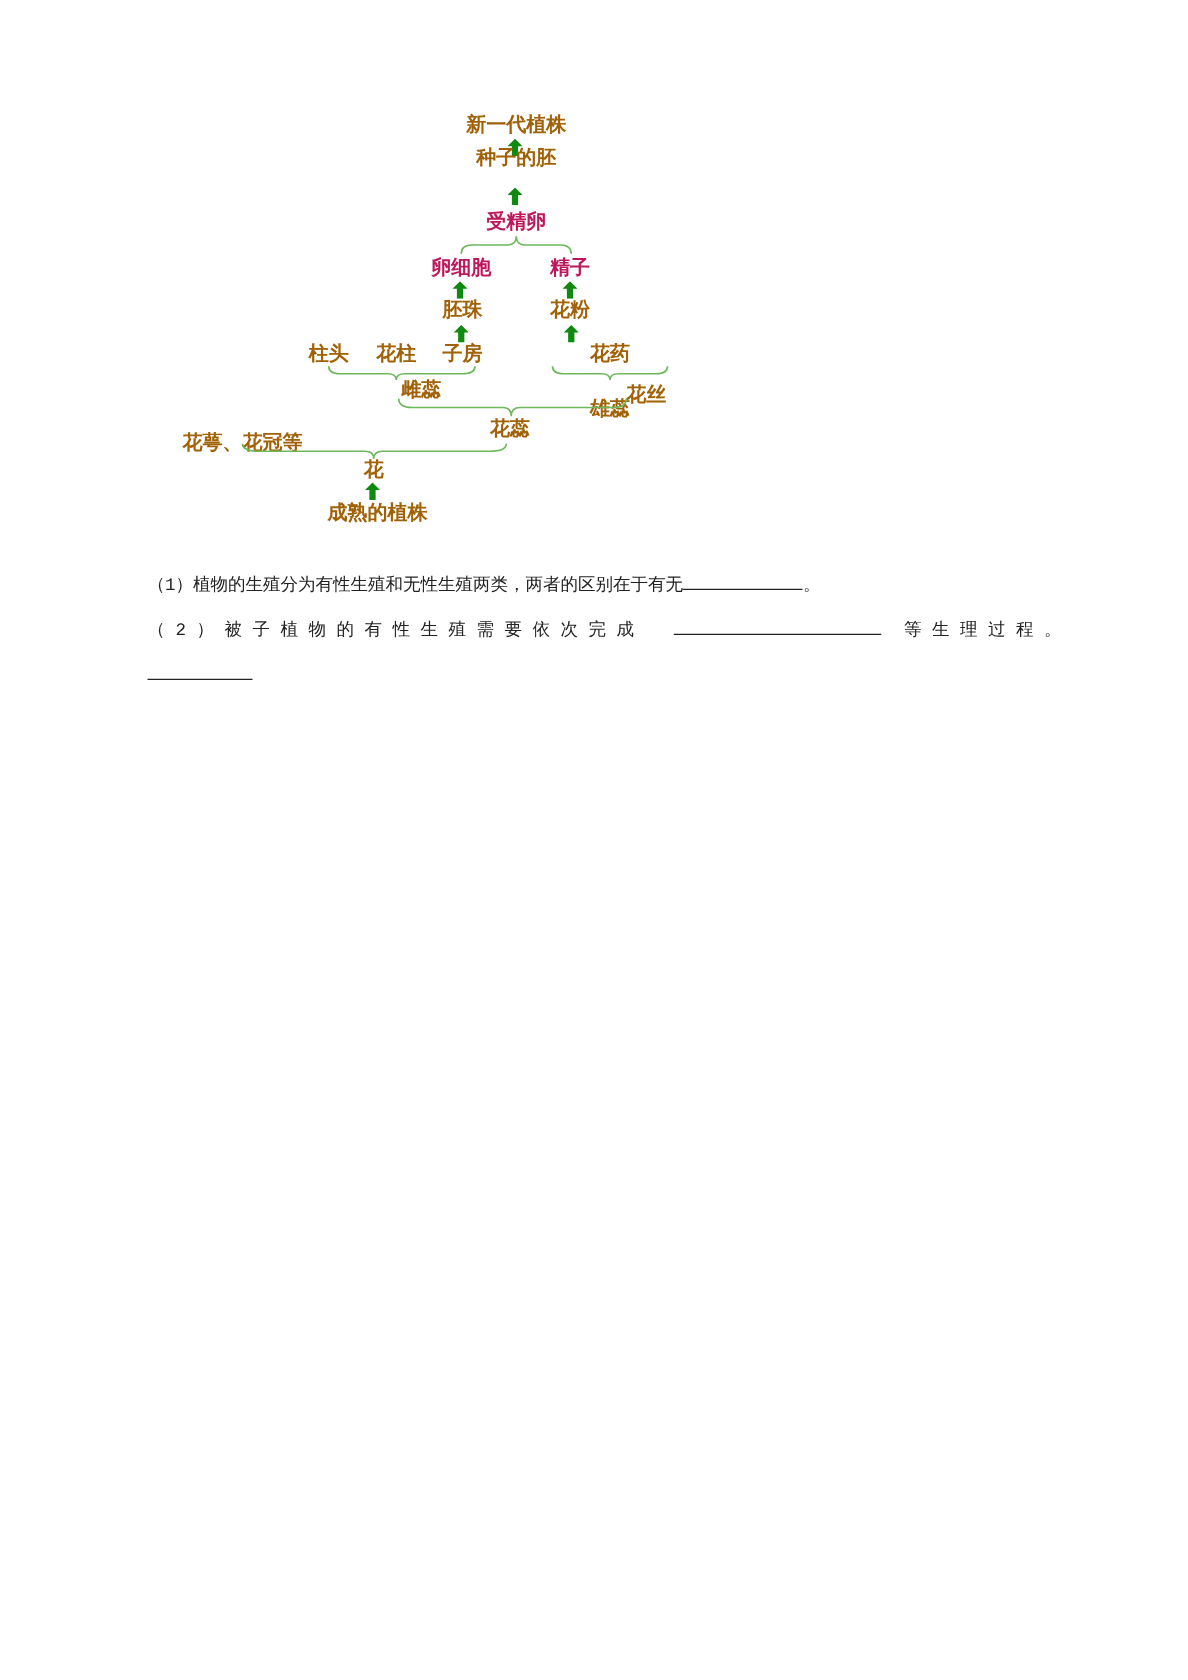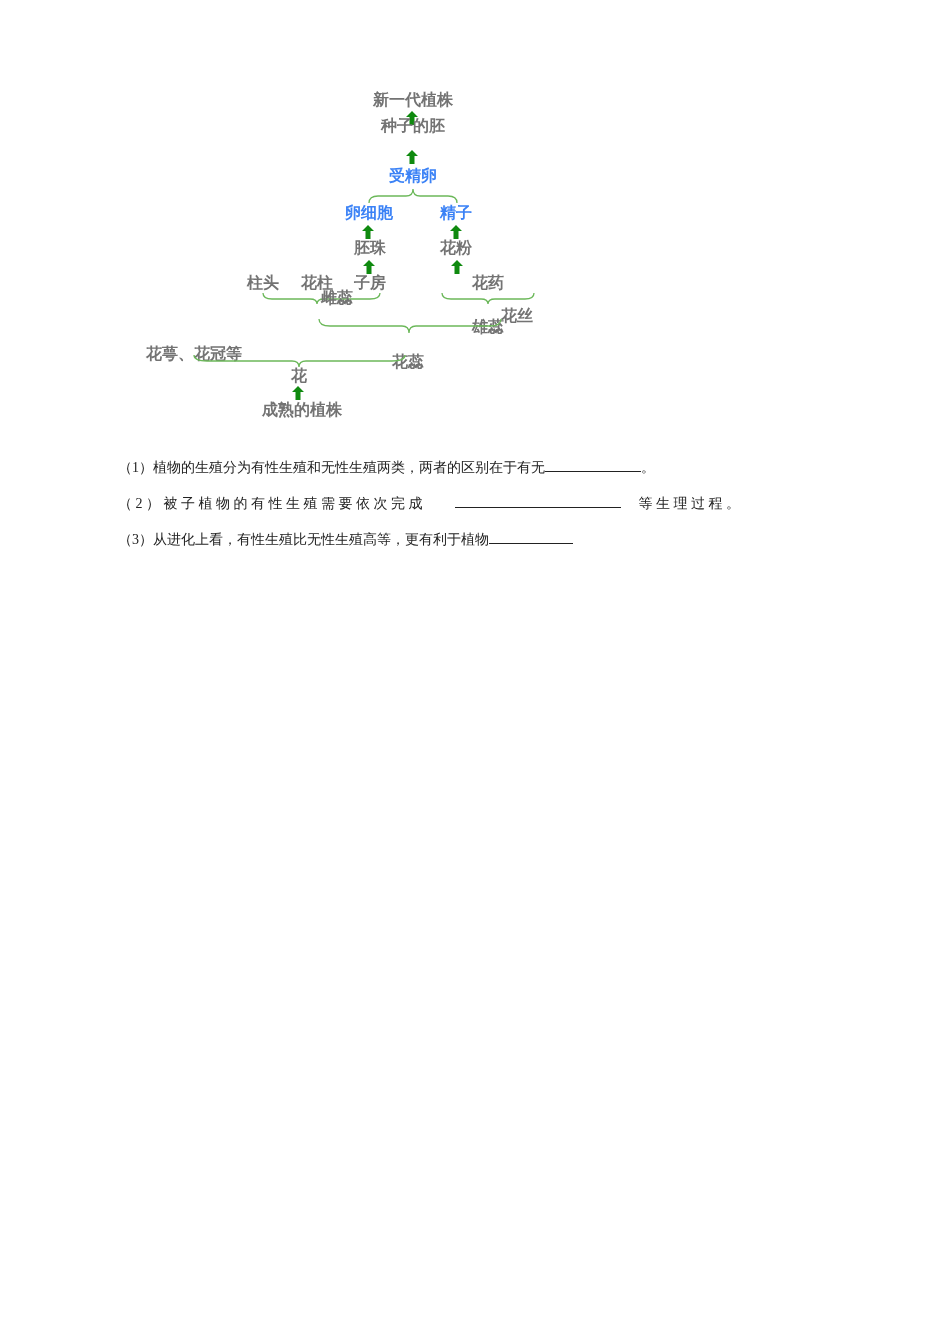--- a/index.html
+++ b/index.html
@@ -1,21 +1,21 @@
 <!DOCTYPE html>
 <html><head>
 <meta charset="utf-8">
 <style>
   html, body { margin: 0; padding: 0; background: #ffffff; }
   body { width: 950px; height: 1344px; position: relative; overflow: hidden; font-family: "DejaVu Sans", sans-serif; }
-  .lbl { position: absolute; font-weight: bold; font-size: 16px; color: #737373; white-space: nowrap; transform: translateX(-50%); line-height: 20px; }
-  .red { color: #3b82f6; font-family: Liberation Mono, monospace; }
+  .lbl { position: absolute; font-weight: bold; font-size: 16px; color: #a16207; white-space: nowrap; transform: translateX(-50%); line-height: 20px; }
+  .red { color: #be185d; }
   .arrow { position: absolute; width: 12px; height: 14px; transform: translateX(-50%); }
   svg.brace { position: absolute; overflow: visible; }
-  .q { position: absolute; left: 118px; font-family: Liberation Serif, serif; font-size: 14px; color: #222; white-space: nowrap; line-height: 20px; }
+  .q { position: absolute; left: 118px; font-family: Liberation Mono, monospace; font-size: 14px; color: #222; white-space: nowrap; line-height: 20px; }
   .blank { display: inline-block; border-bottom: 1px solid #222; height: 16px; vertical-align: baseline; }
 </style>
 </head>
 <body>
 
 <div>
 
   <div class="lbl" style="left:413px; top:90px;">新一代植株</div>
   <svg class="arrow" style="left:412px; top:111px;" viewBox="0 0 12 14">
       <polygon points="6,0 12,6 8.5,6 8.5,14 3.5,14 3.5,6 0,6" fill="#0f8a0f"></polygon>
@@ -57,44 +57,44 @@
   <div class="lbl" style="left:517px; top:273px;margin-top:33px;">花丝</div>
 
   <svg class="brace" style="left:262px; top:292px;" width="120" height="12">
     <path d="M1,1 Q1,7 10,7 L48,7 Q55,7 55,12 Q55,7 62,7 L108,7 Q118,7 118,1" fill="none" stroke="#6cb85a" stroke-width="1.3"></path>
   </svg>
 
   <svg class="brace" style="left:441px; top:292px;" width="94" height="12">
     <path d="M1,1 Q1,7 10,7 L40,7 Q47,7 47,12 Q47,7 54,7 L84,7 Q93,7 93,1" fill="none" stroke="#6cb85a" stroke-width="1.3"></path>
   </svg>
 
-  <div class="lbl" style="left:317px; top:288px;padding-left:40px;">雌蕊</div>
+  <div class="lbl" style="left:317px; top:302px;padding-left:40px;">雌蕊</div>
   <div class="lbl" style="left:488px; top:302px;margin-top:15px;">雄蕊</div>
 
   <svg class="brace" style="left:318px; top:318px;" width="184" height="16">
     <path d="M1,1 Q1,8 12,8 L84,8 Q91,8 91,15 Q91,8 98,8 L172,8 Q183,8 183,1" fill="none" stroke="#6cb85a" stroke-width="1.3"></path>
   </svg>
 
   <div class="lbl" style="left:194px; top:344px;">花萼、花冠等</div>
-  <div class="lbl" style="left:408px; top:352px;">花蕊</div>
+  <div class="lbl" style="left:408px; top:334px;font-family:Liberation Mono, monospace;">花蕊</div>
 
   <svg class="brace" style="left:193px; top:354px;" width="214" height="14">
     <path d="M1,1 Q1,7 14,7 L99,7 Q106,7 106,13 Q106,7 113,7 L199,7 Q212,7 212,1" fill="none" stroke="#6cb85a" stroke-width="1.3"></path>
   </svg>
 
   <div class="lbl" style="left:299px; top:366px;">花</div>
   <svg class="arrow" style="left:298px; top:386px;" viewBox="0 0 12 14">
       <polygon points="6,0 12,6 8.5,6 8.5,14 3.5,14 3.5,6 0,6" fill="#0f8a0f"></polygon>
     </svg>
   <div class="lbl" style="left:302px; top:400px;">成熟的植株</div>
 </div>
 
 <div>
   <div class="q" style="top:455px;">
     <span>（1）植物的生殖分为有性生殖和无性生殖两类，两者的区别在于有无</span><span class="blank" style="width:96px;"></span><span>。</span>
   </div>
   <div class="q" style="top:491px;text-align:center;">
     <span>（ 2 ） 被 子 植 物 的 有 性 生 殖 需 要 依 次 完 成</span><span style="display:inline-block;width:32px;"></span><span class="blank" style="width:166px;"></span><span style="display:inline-block;width:18px;"></span><span>等 生 理 过 程 。</span>
   </div>
   <div class="q" style="top:527px;">
-    <span>（3）从进化上看，有性生殖比无性生殖高等，更有利于植物</span><span class="blank" style="width:84px;"></span>
+    <span class="blank" style="width:84px;"></span>
   </div>
 </div>
 
 </body></html>

